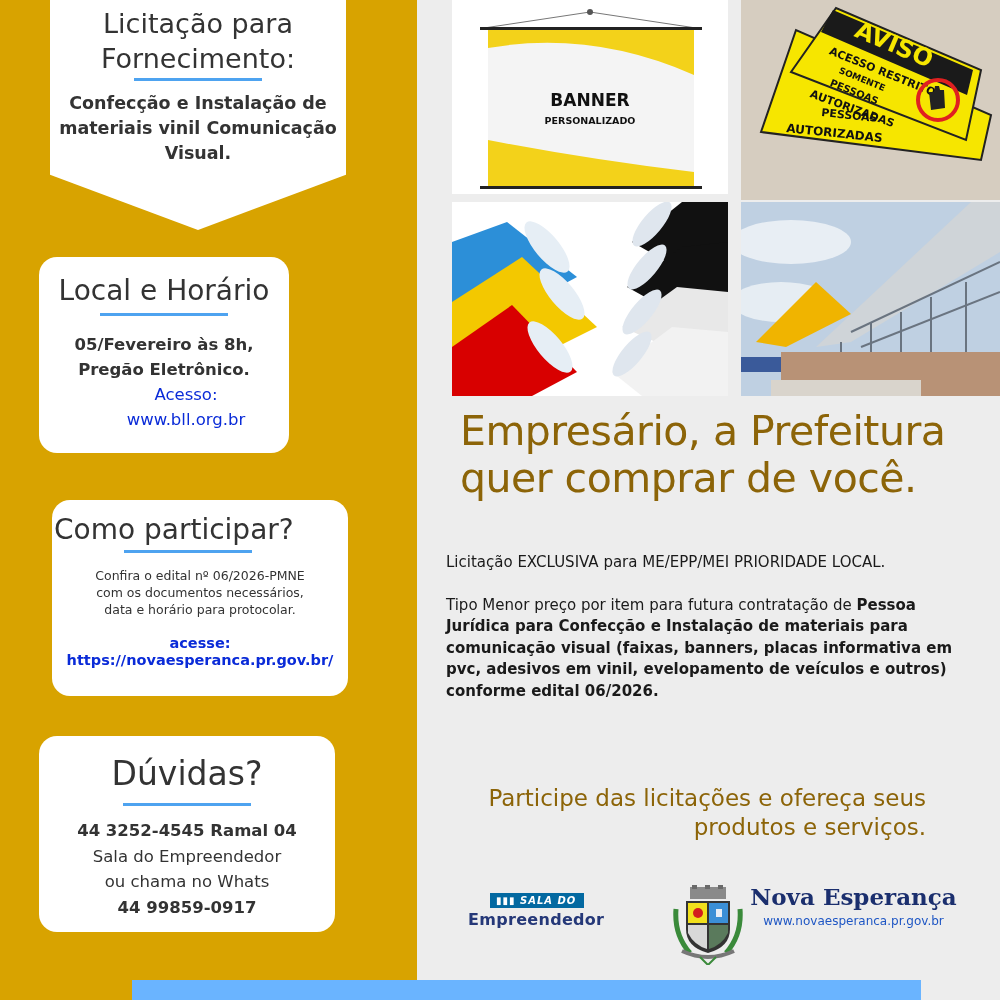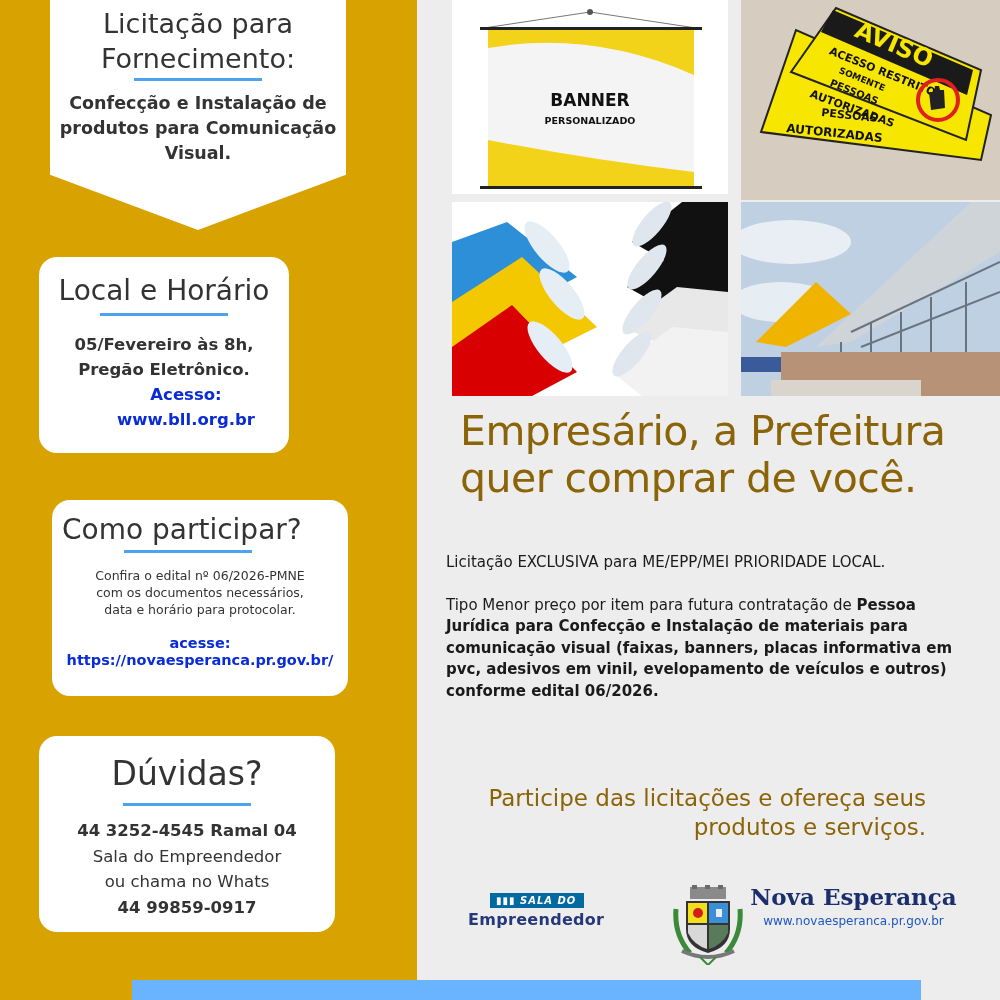--- a/index.html
+++ b/index.html
@@ -37,22 +37,22 @@
   }
   .card-local { left: 39px; top: 257px; width: 250px; height: 196px; }
   .card-como { left: 52px; top: 500px; width: 296px; height: 196px; }
   .card-duvidas { left: 39px; top: 736px; width: 296px; height: 196px; }
   .card .h {
     font-size: 28px; color: #333; font-weight: normal;
   }
   .card-local .h { margin-top: 16px; line-height: 36px; }
   .card-local .underline { width: 128px; margin-top: 4px; }
   .card-local .body { margin-top: 16px; font-size: 16.5px; line-height: 25px; font-weight: bold; }
-  .blue-link { color: #0a2bd8; font-weight: bold; padding-left: 44px; }
-  .card-como .h { margin-top: 12px; line-height: 36px; font-size: 28px; text-align: left; padding-left: 10px; }
+  .blue-link { color: #0a2bd8; font-weight: normal; padding-left: 44px; }
+  .card-como .h { margin-top: 12px; line-height: 36px; font-size: 28px; text-align: left; padding-left: 2px; }
   .card-como .underline { width: 128px; margin-top: 2px; margin-left: 72px; }
   .card-como .body { margin-top: 14px; font-size: 12.5px; line-height: 17px; color: #333; }
   .card-como .links { margin-top: 17px; font-size: 14.5px; line-height: 17px; font-weight: bold; color: #0a2bd8; }
   .card-duvidas .h { margin-top: 18px; line-height: 40px; font-size: 33px; }
   .card-duvidas .underline { width: 128px; margin-top: 9px; }
   .card-duvidas .body { margin-top: 12px; font-size: 16.5px; line-height: 25.5px; }
   .card-duvidas .body .b { font-weight: bold; }
 
   .img { position: absolute; overflow: hidden; }
   .img-banner { left: 452px; top: 0; width: 276px; height: 194px; background: #fff; }
@@ -97,21 +97,21 @@
 <div class="gold-col"></div>
 
 <div class="pentagon">
   <div class="title">
     <div>Licitação para</div>
     <div>Fornecimento:</div>
   </div>
   <span class="underline"></span>
   <div class="desc">
     <div>Confecção e Instalação de</div>
-    <div>produtos para Comunicação</div>
+    <div>materiais vinil Comunicação</div>
     <div>Visual.</div>
   </div>
 </div>
 
 <div class="card card-local">
   <div class="h">Local e Horário</div>
   <span class="underline"></span>
   <div class="body">
     <div>05/Fevereiro às 8h,</div>
     <div>Pregão Eletrônico.</div>

